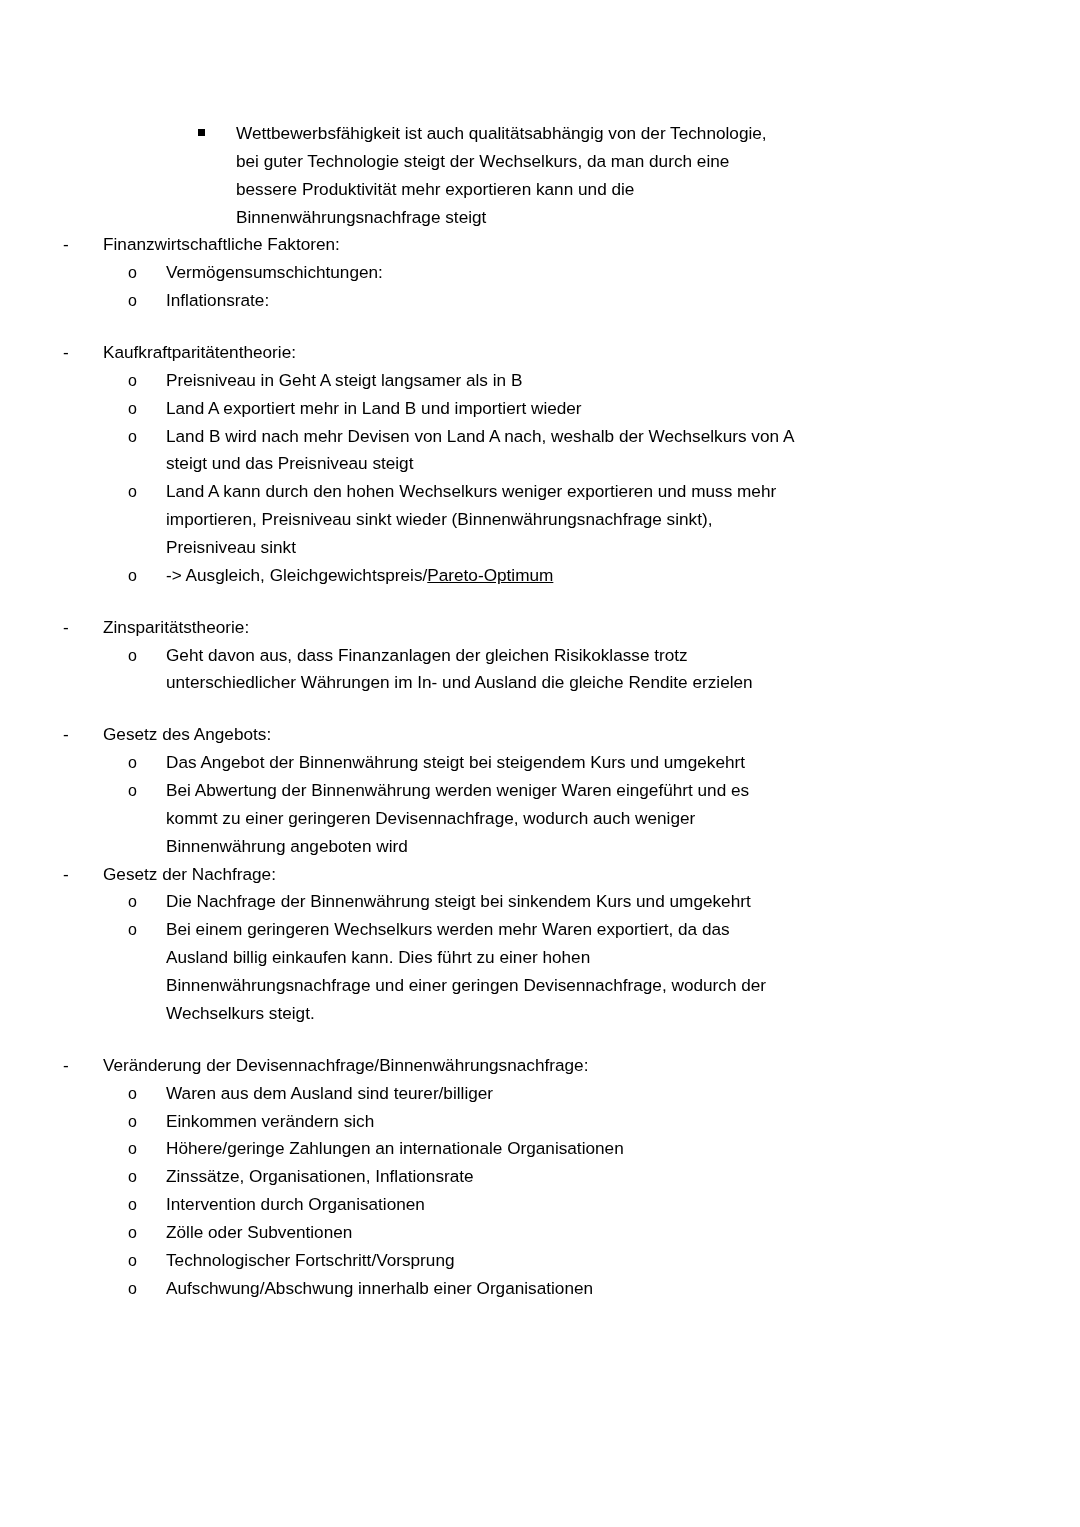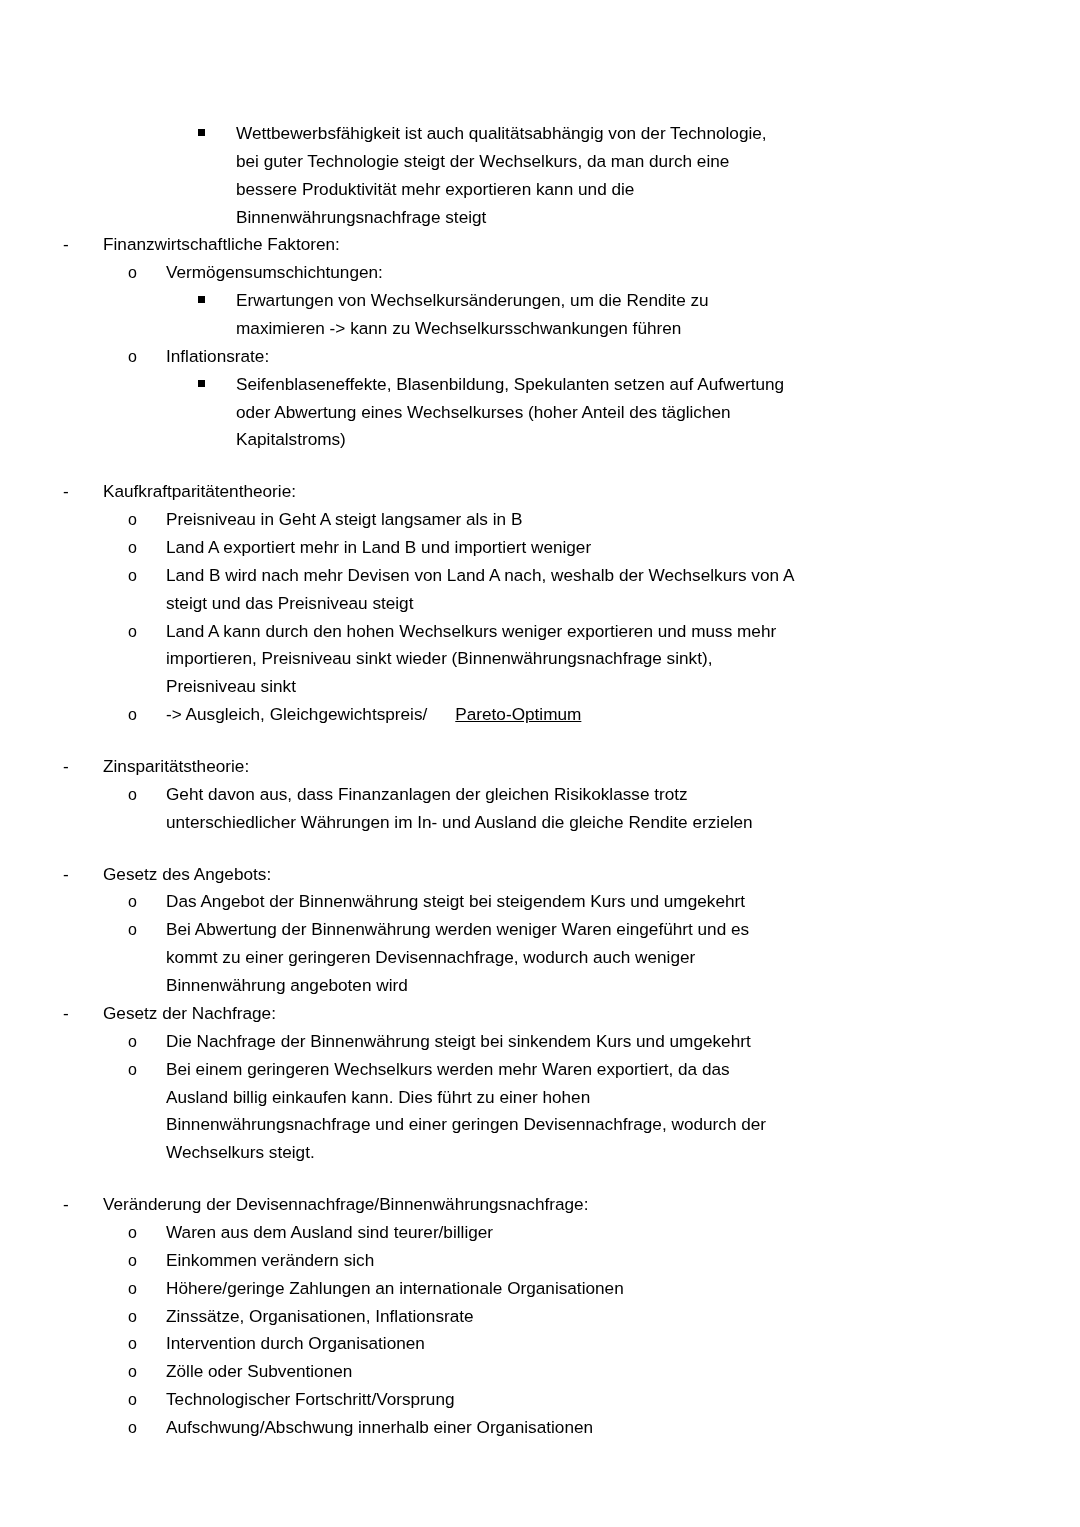--- a/index.html
+++ b/index.html
@@ -76,21 +76,20 @@
     vertical-align: middle;
     position: relative;
     top: -2px;
   }
 
   .gap {
     height: 24px;
   }
   u.link {
     text-decoration: underline;
-    margin-left: 28px;
   }
 </style>
 </head>
 <body>
 
 <div class="page">
   <div class="doc">
 
     <div class="row lvl3">
       <span class="marker"><span class="sq"></span></span>
@@ -100,50 +99,42 @@
     <div class="row lvl1">
       <span class="marker">-</span>
       <span class="txt">Finanzwirtschaftliche Faktoren:</span>
     </div>
 
     <div class="row lvl2">
       <span class="marker">o</span>
       <span class="txt">Vermögensumschichtungen:</span>
     </div>
 
-    <div class="row lvl3">
-      <span class="marker"><span class="sq"></span></span>
-      <span class="txt">Erwartungen von Wechselkursänderungen, um die Rendite zu maximieren -&gt; kann zu Wechselkursschwankungen führen</span>
-    </div>
 
     <div class="row lvl2">
       <span class="marker">o</span>
       <span class="txt">Inflationsrate:</span>
     </div>
 
-    <div class="row lvl3">
-      <span class="marker"><span class="sq"></span></span>
-      <span class="txt">Seifenblaseneffekte, Blasenbildung, Spekulanten setzen auf Aufwertung oder Abwertung eines Wechselkurses (hoher Anteil des täglichen Kapitalstroms)</span>
-    </div>
 
     <div class="gap"></div>
 
     <div class="row lvl1">
       <span class="marker">-</span>
       <span class="txt">Kaufkraftparitätentheorie:</span>
     </div>
 
     <div class="row lvl2">
       <span class="marker">o</span>
       <span class="txt">Preisniveau in Geht A steigt langsamer als in B</span>
     </div>
 
     <div class="row lvl2">
       <span class="marker">o</span>
-      <span class="txt">Land A exportiert mehr in Land B und importiert weniger</span>
+      <span class="txt">Land A exportiert mehr in Land B und importiert wieder</span>
     </div>
 
     <div class="row lvl2">
       <span class="marker">o</span>
       <span class="txt">Land B wird nach mehr Devisen von Land A nach, weshalb der Wechselkurs von A steigt und das Preisniveau steigt</span>
     </div>
 
     <div class="row lvl2">
       <span class="marker">o</span>
       <span class="txt">Land A kann durch den hohen Wechselkurs weniger exportieren und muss mehr importieren, Preisniveau sinkt wieder (Binnenwährungsnachfrage sinkt), Preisniveau sinkt</span>

